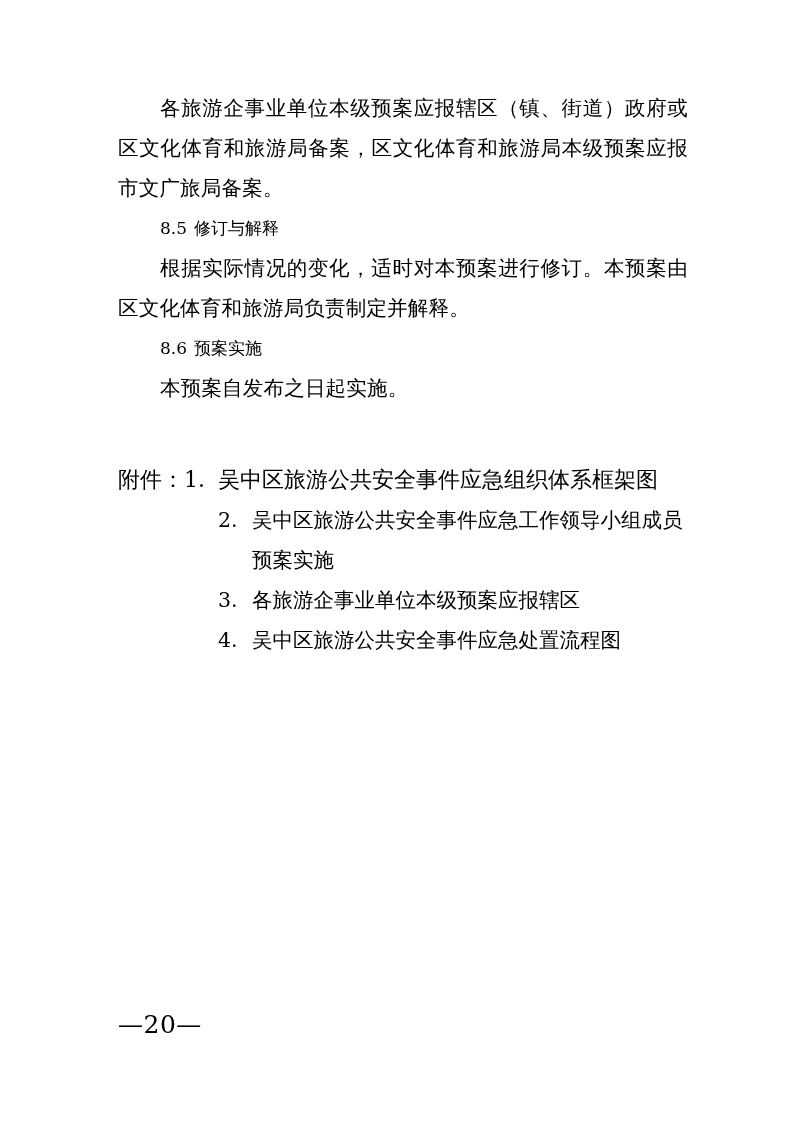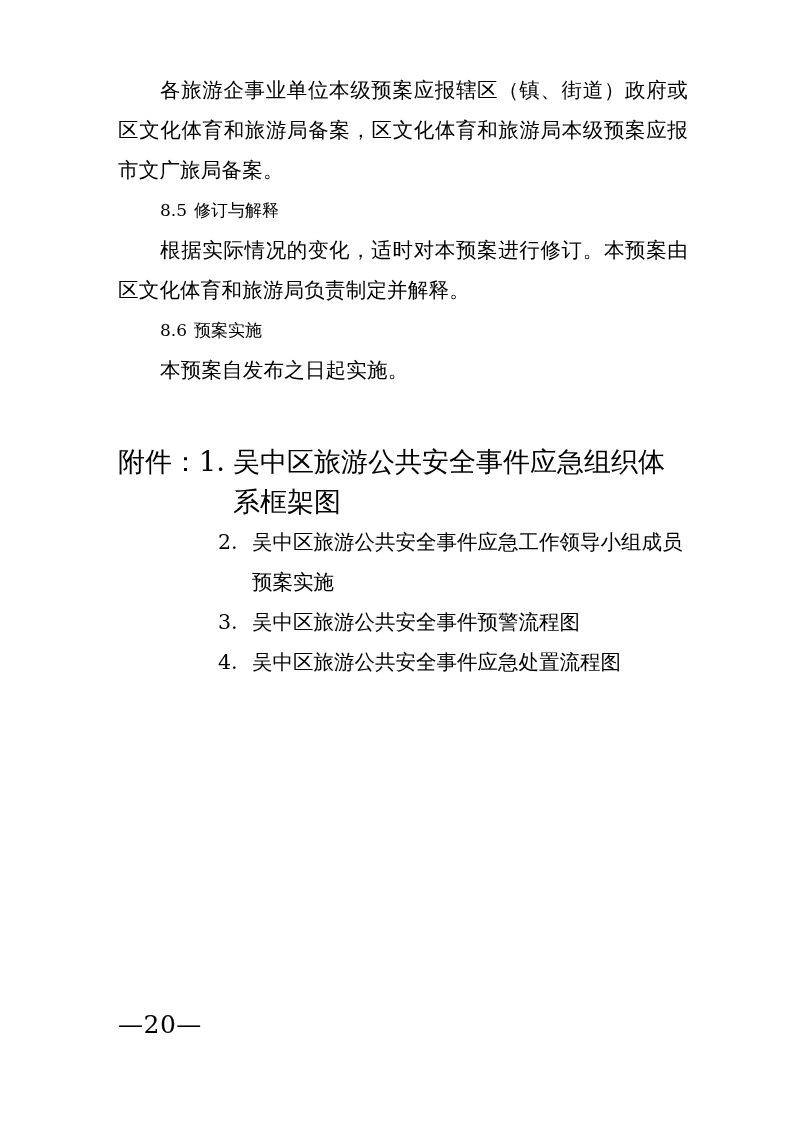--- a/index.html
+++ b/index.html
@@ -19,21 +19,21 @@
     position: absolute;
     left: 0;
     top: 0;
     width: 792px;
     height: 1124px;
     box-sizing: border-box;
   }
   .body-area {
     position: absolute;
     left: 118px;
-    top: 70px;
+    top: 88px;
     width: 570px;
   }
   p.para {
     margin: 0;
     font-size: 20.5px;
     line-height: 40px;
     text-align: justify;
     text-justify: inter-ideograph;
     letter-spacing: 0.2px;
     font-family: "DejaVu Serif", "Liberation Serif", serif;
@@ -56,22 +56,23 @@
     width: 7px;
   }
   .spacer-block {
     height: 40px;
   }
   .attach-wrap {
     margin-top: 12px;
   }
   .attach-row {
     display: flex;
-    font-size: 27px;
+    font-size: 22px;
     line-height: 40px;
+    align-items: center;
   }
   .attach-label {
     white-space: nowrap;
   }
   .attach-list {
     margin: 0;
     padding: 0;
     list-style: none;
   }
   .attach-item {
@@ -138,21 +139,21 @@
         <ul class="attach-list">
           <li class="attach-item">
             <span class="attach-num">2.</span>
             <span class="attach-text">吴中区旅游公共安全事件应急工作领导小组成员</span>
           </li>
           <li class="attach-item">
             <span class="attach-cont">预案实施</span>
           </li>
           <li class="attach-item">
             <span class="attach-num">3.</span>
-            <span class="attach-text">吴中区旅游公共安全事件预警流程图</span>
+            <span class="attach-text">各旅游企事业单位本级预案应报辖区</span>
           </li>
           <li class="attach-item">
             <span class="attach-num">4.</span>
             <span class="attach-text">吴中区旅游公共安全事件应急处置流程图</span>
           </li>
         </ul>
       </div>
     </div>
 
   </div>

